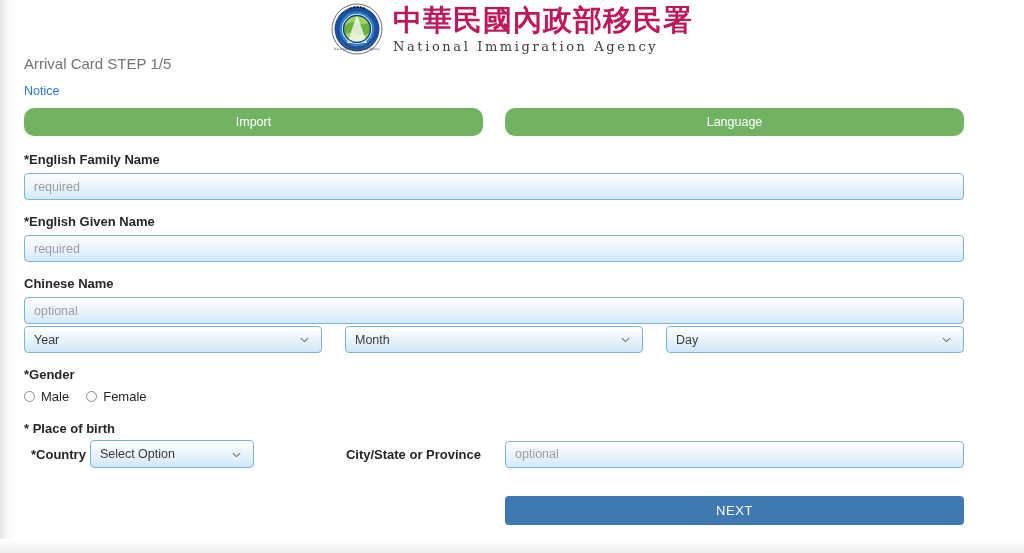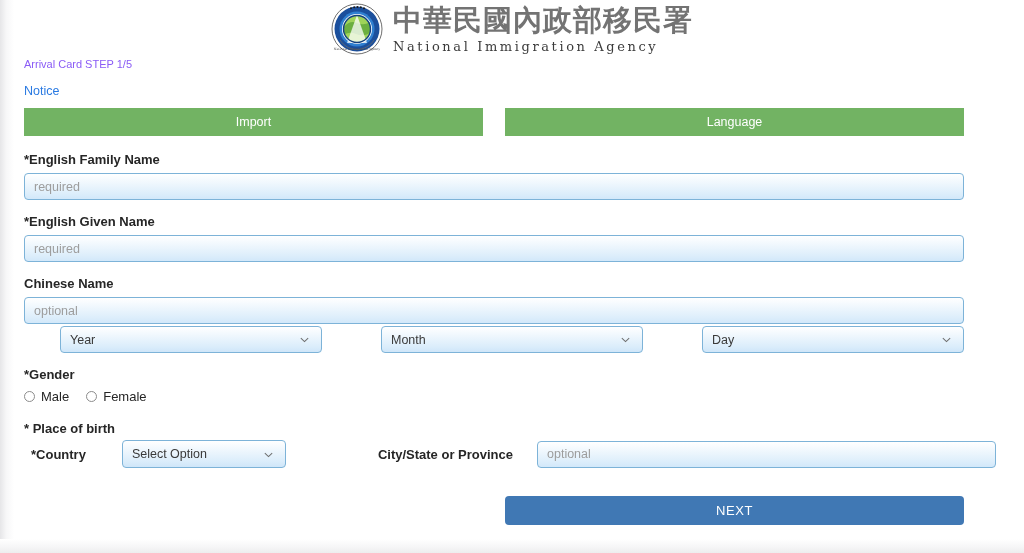--- a/index.html
+++ b/index.html
@@ -63,43 +63,43 @@
   .logo-text {
     display: flex;
     flex-direction: column;
     justify-content: center;
     line-height: 1;
   }
   .logo-cn {
     font-family: "DejaVu Sans", sans-serif;
     font-size: 29px;
     font-weight: bold;
-    color: #737373;
+    color: #be185d;
     letter-spacing: 1px;
     white-space: nowrap;
   }
   .logo-en {
     font-family: "DejaVu Serif", serif;
     font-size: 13px;
     color: #3b3b3b;
     letter-spacing: 2.6px;
     margin-top: 5px;
     white-space: nowrap;
   }
 
   
   .content {
     position: absolute;
     left: 24px;
     top: 56px;
     width: 940px;
   }
   .step-title {
-    font-size: 11px;
-    color: #8b5cf6;
+    font-size: 15px;
+    color: #737373;
     line-height: 16px;
     margin: 0 0 9px 0;
   }
   .notice-link {
     font-size: 12.5px;
     color: #2a7ae2;
     line-height: 14px;
     text-decoration: none;
     display: inline-block;
     margin-bottom: 8px;
@@ -109,21 +109,21 @@
   .btn-row {
     display: flex;
     gap: 22px;
     margin-top: 2px;
   }
   .green-btn {
     flex: 1;
     height: 28px;
     background: #72b363;
     border: none;
-    border-radius: 0;
+    border-radius: 10px;
     color: #ffffff;
     font-size: 12.5px;
     font-family: "Liberation Sans", sans-serif;
     line-height: 28px;
     text-align: center;
     cursor: pointer;
     padding: 0;
   }
 
   .field-label {
@@ -163,21 +163,20 @@
     background: linear-gradient(to bottom, #ffffff 0%, #dbedfb 78%, #cfe6f9 100%);
     font-size: 12.5px;
     font-family: "Liberation Sans", sans-serif;
     color: #3a3a3a;
     padding: 0 9px;
     position: relative;
     display: flex;
     align-items: center;
     cursor: pointer;
     overflow: hidden;
-    margin-left: 36px;
   }
   .sel .sel-text {
     flex: 1;
     white-space: nowrap;
     line-height: 27px;
     margin-top: 1px;
   }
   .chev {
     width: 11px;
     height: 11px;

